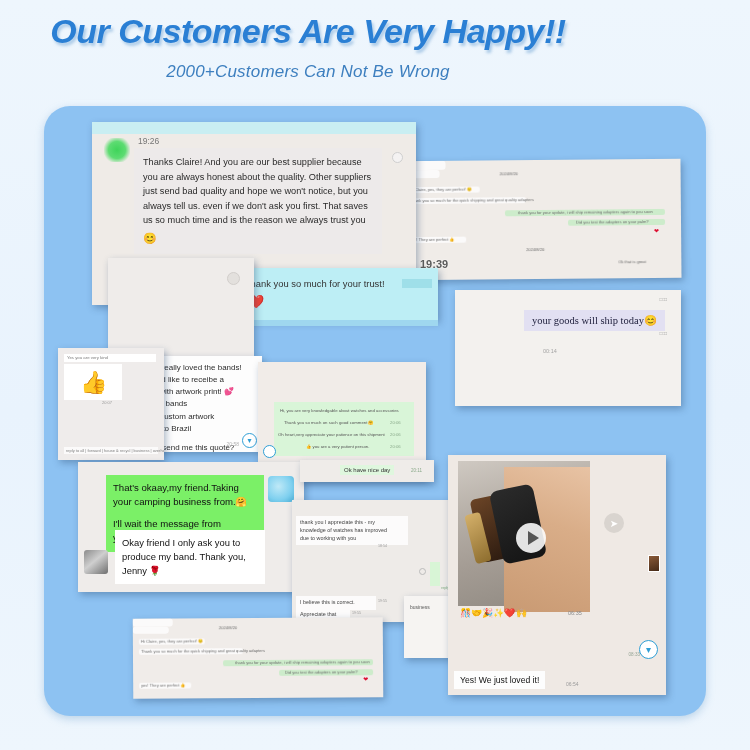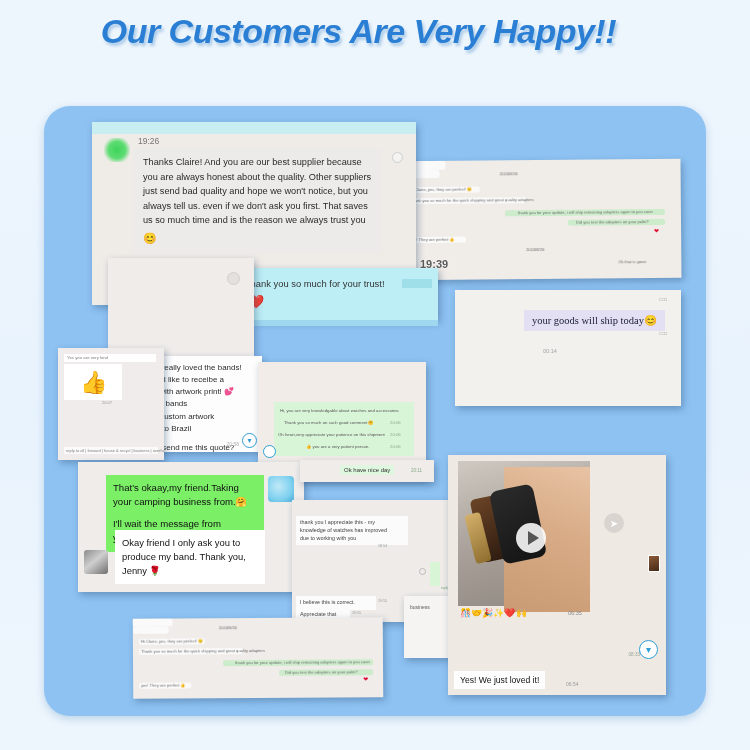--- a/index.html
+++ b/index.html
@@ -5,21 +5,21 @@
   * { box-sizing: border-box; margin:0; padding:0; }
   html,body { width:750px; height:750px; overflow:hidden; }
   body {
     font-family: "Liberation Sans", sans-serif;
     background: #eaf4fd;
     position: relative;
   }
   #root { position:absolute; inset:0; background:linear-gradient(180deg,#eef6fd 0%,#e9f3fd 55%,#eef6fd 100%); }
 
   
-  .header { position:absolute; top:0; left:0; width:616px; text-align:right; }
+  .header { position:absolute; top:0; left:0; width:616px; text-align:center; }
   .title {
     font-size:34px; font-weight:bold; font-style:italic; color:#2a7fd4;
     letter-spacing:-0.5px; margin-top:12px;
     text-shadow: 2px 3px 3px rgba(120,170,215,0.55);
   }
   .subtitle {
     font-size:17px; font-style:italic; color:#3d7fbf; margin-top:11px;
     letter-spacing:0.2px;
   }
 
@@ -178,20 +178,21 @@
 
   .cyanstrip { position:absolute; left:198px; top:320px; width:240px; height:6px; background:#9fd7ef; }
 </style>
 </head>
 <body>
 
 <div id="root">
 
   <div class="header">
     <div class="title">Our Customers Are Very Happy!!</div>
+    <div class="subtitle">2000+Customers Can Not Be Wrong</div>
   </div>
 
   <div class="panel"></div>
 
   <div class="card" id="cardB">
     <div class="bl-white" style="left:95px;top:10px;width:46px;height:9px;border-radius:3px;"></div>
     <div class="bl-txt" style="left:100px;top:11px;">2024/8/20</div>
     <div class="blurline bl-white" style="left:8px;top:26px;width:72px;"></div>
     <div class="bl-txt" style="left:10px;top:26px;">Hi Claire, yes, they are perfect! 😊</div>
     <div class="blurline bl-white" style="left:8px;top:37px;width:118px;"></div>

